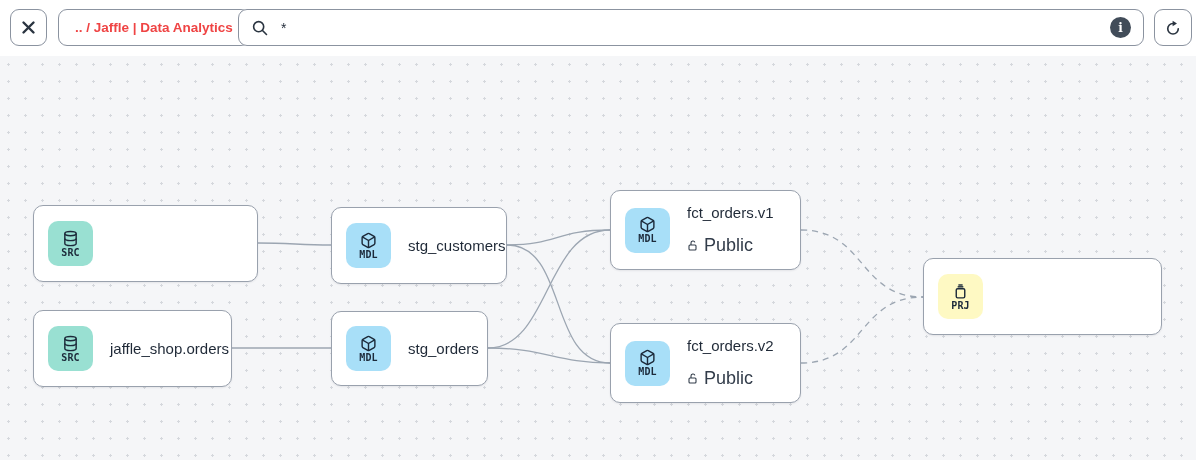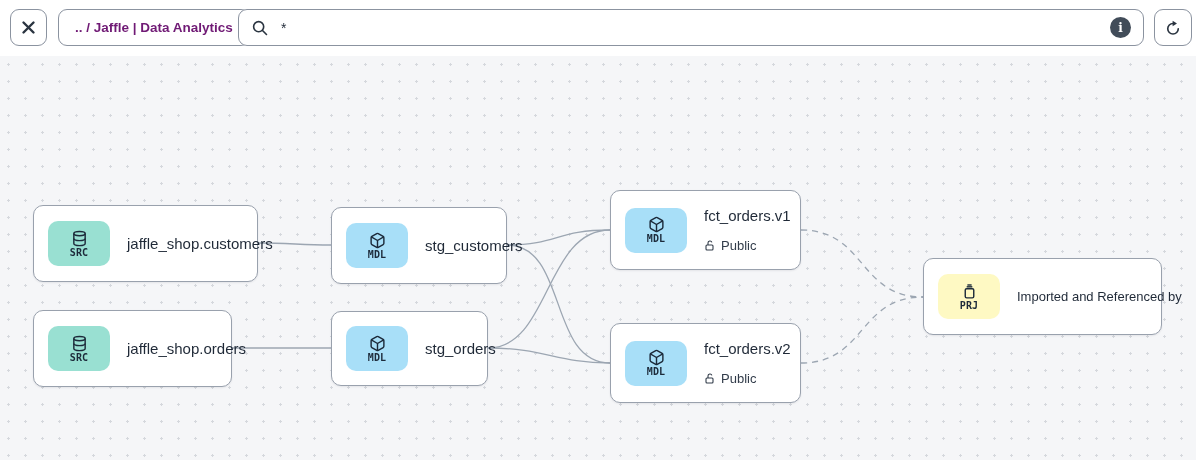--- a/index.html
+++ b/index.html
@@ -4,46 +4,46 @@
 <style>
   html,body{margin:0;padding:0;}
   body{font-family:"Liberation Sans","DejaVu Sans",sans-serif;}
   #app{position:relative;width:1196px;height:467px;background:#ffffff;overflow:hidden;}
 
   
   .topbar{position:absolute;left:0;top:0;width:1196px;height:56px;background:#ffffff;z-index:30;}
   .tb-btn{position:absolute;top:9px;height:37px;background:#ffffff;border:1px solid #8b93a0;border-radius:9px;
           display:flex;align-items:center;justify-content:center;box-sizing:border-box;cursor:pointer;}
   .tb-close{left:10px;width:37px;}
-  .tb-crumb{left:58px;padding:0 16px;font-size:13.5px;font-weight:700;color:#701a75;white-space:nowrap;}
+  .tb-crumb{left:58px;padding:0 16px;font-size:13.5px;font-weight:700;color:#ef4444;white-space:nowrap;}
   .tb-search{position:absolute;left:238px;top:9px;width:906px;height:37px;background:#fff;border:1px solid #8b93a0;
              border-radius:9px;box-sizing:border-box;display:flex;align-items:center;padding:0 12px;}
   .tb-search input{border:none;outline:none;flex:1;font-size:14px;color:#1f2937;background:transparent;
                    font-family:"Liberation Sans","DejaVu Sans",sans-serif;}
   .info-dot{width:21px;height:21px;border-radius:50%;background:#414c59;color:#ffffff;display:flex;align-items:center;
             justify-content:center;font-size:12px;font-weight:700;font-family:"DejaVu Serif",serif;cursor:pointer;flex:0 0 auto;}
   .tb-refresh{left:1154px;width:38px;}
   .tb-icon{display:block;}
 
   
   .canvas{position:absolute;left:0;top:56px;width:1196px;height:404px;background-color:#f5f6f8;
           background-image:radial-gradient(circle,#d5d8dd 1px,transparent 1.2px);background-size:17px 17px;}
   .edges{position:absolute;left:0;top:0;z-index:1;}
 
   
   .node{position:absolute;z-index:10;background:#ffffff;border:1px solid #99a1ad;border-radius:10px;
         box-shadow:0 1px 2px rgba(20,30,45,.08);display:flex;align-items:center;box-sizing:border-box;
         padding-left:14px;gap:17px;cursor:pointer;}
-  .badge{width:62px;height:45px;border-radius:10px;display:flex;flex-direction:column;align-items:center;
+  .badge{width:45px;height:45px;border-radius:10px;display:flex;flex-direction:column;align-items:center;
          justify-content:center;color:#1c2a3a;flex:0 0 auto;}
   .badge svg{display:block;margin-bottom:1px;}
   .badge .kind{font-size:10px;font-weight:700;letter-spacing:.2px;font-family:"DejaVu Sans Mono",monospace;line-height:1;}
   .node .title{font-size:15px;font-weight:500;color:#1f2937;white-space:nowrap;}
   .node .lines{display:flex;flex-direction:column;gap:14px;}
-  .access{display:flex;align-items:center;gap:5px;font-size:13px;color:#323c4a;}
+  .access{display:flex;align-items:center;gap:5px;font-size:18px;color:#323c4a;}
   .subtitle{font-size:13px;color:#1f2937;white-space:nowrap;}
   .prj-title{font-size:17px;font-weight:500;color:#1f2937;white-space:nowrap;}
 </style>
 </head>
 <body>
 
 <div id="app">
 
   <div class="canvas">
     <svg class="edges" width="1196" height="404" viewBox="0 56 1196 404">
@@ -92,21 +92,20 @@
 
   <div class="node" style="left:33px;top:205px;width:225px;height:77px;">
     <div class="badge" style="background: rgb(153, 224, 210);">
       <svg width="17" height="17" viewBox="0 0 24 24" fill="none" stroke="#1c2a3a" stroke-width="2">
         <ellipse cx="12" cy="5" rx="8" ry="3"></ellipse>
           <path d="M4 5v14c0 1.7 3.6 3 8 3s8-1.3 8-3V5"></path>
           <path d="M4 12c0 1.7 3.6 3 8 3s8-1.3 8-3"></path>
       </svg>
       <span class="kind">SRC</span>
     </div>
-    <span class="title">jaffle_shop.customers</span>
   </div>
 
   <div class="node" style="left:33px;top:310px;width:199px;height:77px;">
     <div class="badge" style="background: rgb(153, 224, 210);">
       <svg width="17" height="17" viewBox="0 0 24 24" fill="none" stroke="#1c2a3a" stroke-width="2">
         <ellipse cx="12" cy="5" rx="8" ry="3"></ellipse>
           <path d="M4 5v14c0 1.7 3.6 3 8 3s8-1.3 8-3V5"></path>
           <path d="M4 12c0 1.7 3.6 3 8 3s8-1.3 8-3"></path>
       </svg>
       <span class="kind">SRC</span>
@@ -183,17 +182,16 @@
   <div class="node" style="left:923px;top:258px;width:239px;height:77px;">
     <div class="badge" style="background: #fef9c3;">
       <svg width="17" height="17" viewBox="0 0 24 24" fill="none" stroke="#1c2a3a" stroke-width="2" stroke-linejoin="round">
         <path d="M9 2.8h6"></path>
           <path d="M8 5.4h8"></path>
         <rect x="6" y="8" width="12" height="13" rx="2"></rect>
       </svg>
       <span class="kind">PRJ</span>
     </div>
     <div class="lines">
-      <span class="subtitle">Imported and Referenced by</span>
     </div>
   </div>
 
 </div>
 
 </body></html>

